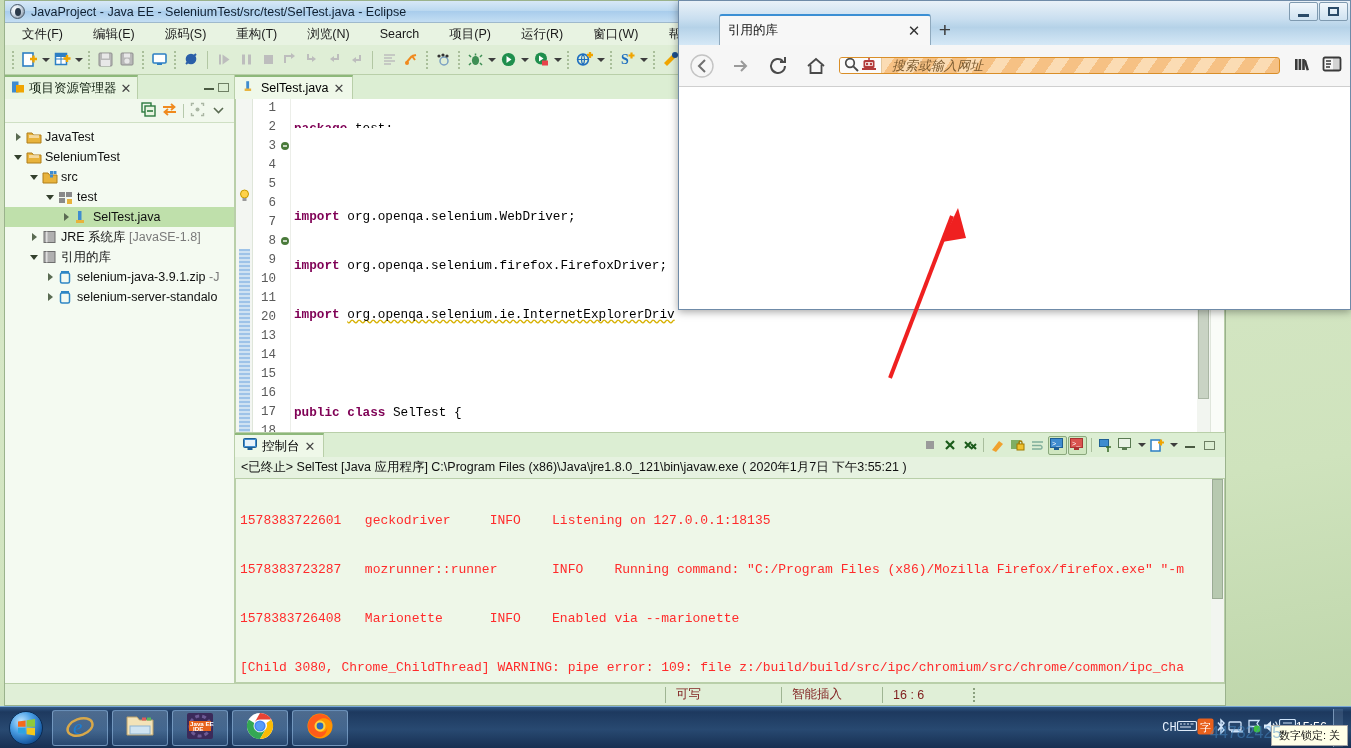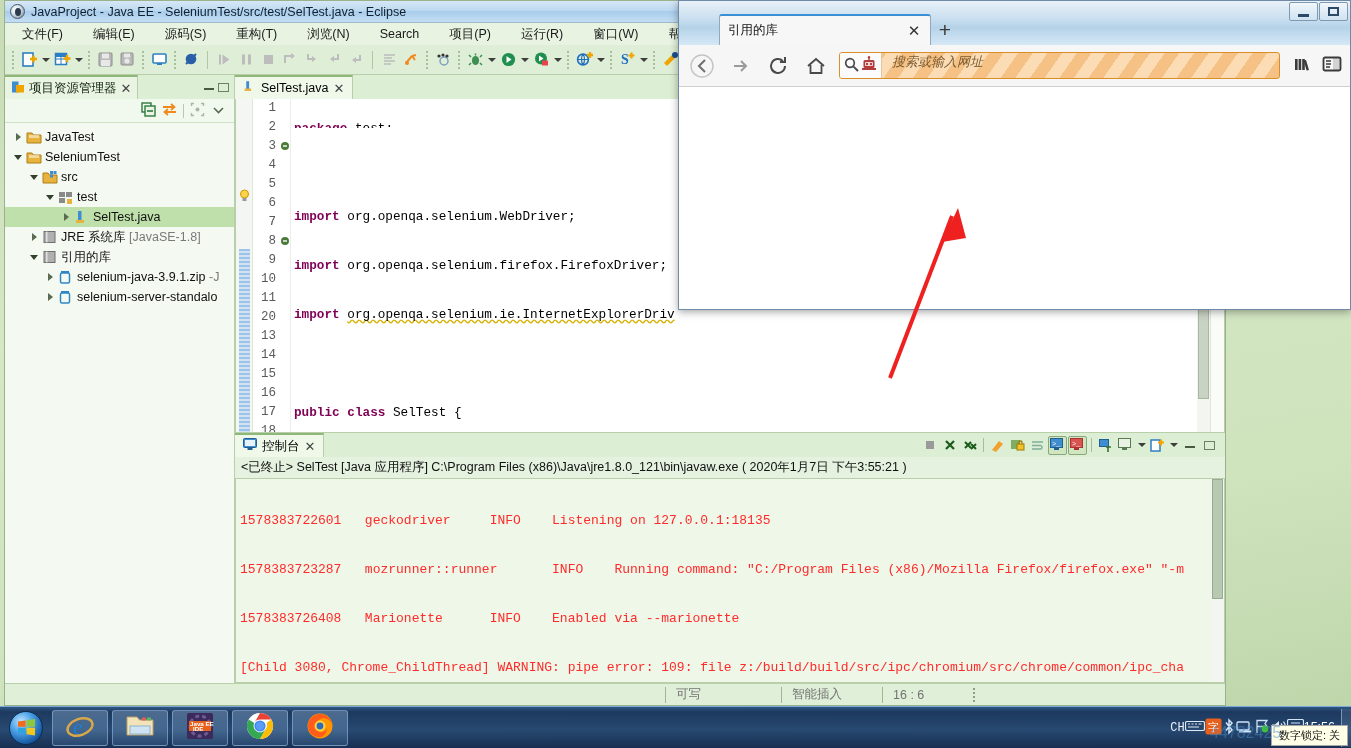--- a/index.html
+++ b/index.html
@@ -158,21 +158,21 @@
     font-family:"Liberation Mono", monospace; font-size:13px; color:#ff2b2b;
     white-space:pre; padding:2px 4px; position:relative;
   }
   .cons-out .cl { height:19px; line-height:19px; }
   .cons-scroll { position:absolute; right:0; top:0; bottom:0; width:13px; background:#f2f5f0;}
   .cons-thumb { position:absolute; left:1px; right:1px; top:0; height:120px; background:#b7c9b0; border:1px solid #9aab94;}
 
   
   .statusbar {
     height:22px; background:#e0efd7; border-top:1px solid #b9cfa9;
-    display:flex; align-items:center; font-size:12.5px; color:#737373;
+    display:flex; align-items:center; font-size:12.5px; color:#7f1d1d;
   }
   .st-cell { padding:0 10px; height:16px; display:flex; align-items:center; }
   .st-div { width:1px; height:16px; background:#9fb593; }
 
   
   .firefox {
     position:absolute; left:678px; top:0px; width:673px; height:310px;
     background:#f6f6f6;
     border:1px solid #6f8ba8;
     box-shadow: 0 2px 8px rgba(0,0,0,.35);
@@ -205,21 +205,21 @@
     background: linear-gradient(to bottom,#f1f7fc,#cfe2f1);
     border:1px solid #7f9ab0; border-radius:2px;
     display:flex; align-items:center; justify-content:center;
   }
   .ff-navbar {
     height:42px; background:#f6f6f6; border-bottom:1px solid #cfcfcf;
     display:flex; align-items:center; gap:8px; padding:0 8px;
   }
   .ff-navbtn { width:30px;height:30px;display:flex;align-items:center;justify-content:center;}
   .ff-urlbar {
-    flex:1; height:27px; display:flex; 
+    flex:1; height:17px; display:flex; align-items:center;
     border:1px solid #d98e28; border-radius:3px; overflow:hidden;
     background: repeating-linear-gradient(-55deg,#f6c184 0px,#f6c184 12px,#fbdcb4 12px,#fbdcb4 24px);
   }
   .ff-urlicons {
     height:100%; display:flex; align-items:center; gap:2px; padding:0 4px;
     background:#fbfbfb; border-right:1px solid #e3c79c;
   }
   .ff-placeholder { font-style:italic; color:#7a5a30; font-size:13px; padding-left:10px; }
   .ff-rightbtns { display:flex; align-items:center; gap:10px; padding-left:4px;}
   .ff-content { flex:1; background:#ffffff; }
@@ -242,21 +242,21 @@
     display:flex;align-items:center;justify-content:center;
   }
   .tb-item {
     width:56px;height:36px; margin:0 2px;
     border:1px solid rgba(160,200,240,.5);
     border-radius:3px;
     background: linear-gradient(to bottom, rgba(190,225,255,.30), rgba(110,165,220,.18));
     display:flex;align-items:center;justify-content:center;
   }
   .tray {
-    margin-left:auto; display:flex; align-items:center; 
+    margin-left:auto; display:flex; align-items:center; padding-right:8px;
     color:#e8f2ff; font-size:12px;
   }
   .tray-clock { text-align:center; line-height:1.15; font-size:12.5px; color:#fff; padding-right:6px;}
   .numlock-tip {
     position:absolute; right:3px; bottom:2px;
     background:#ffffe8; border:1px solid #a7a7a7; padding:2px 7px;
     font-size:11px; color:#101010;
   }
   
   .watermark {

